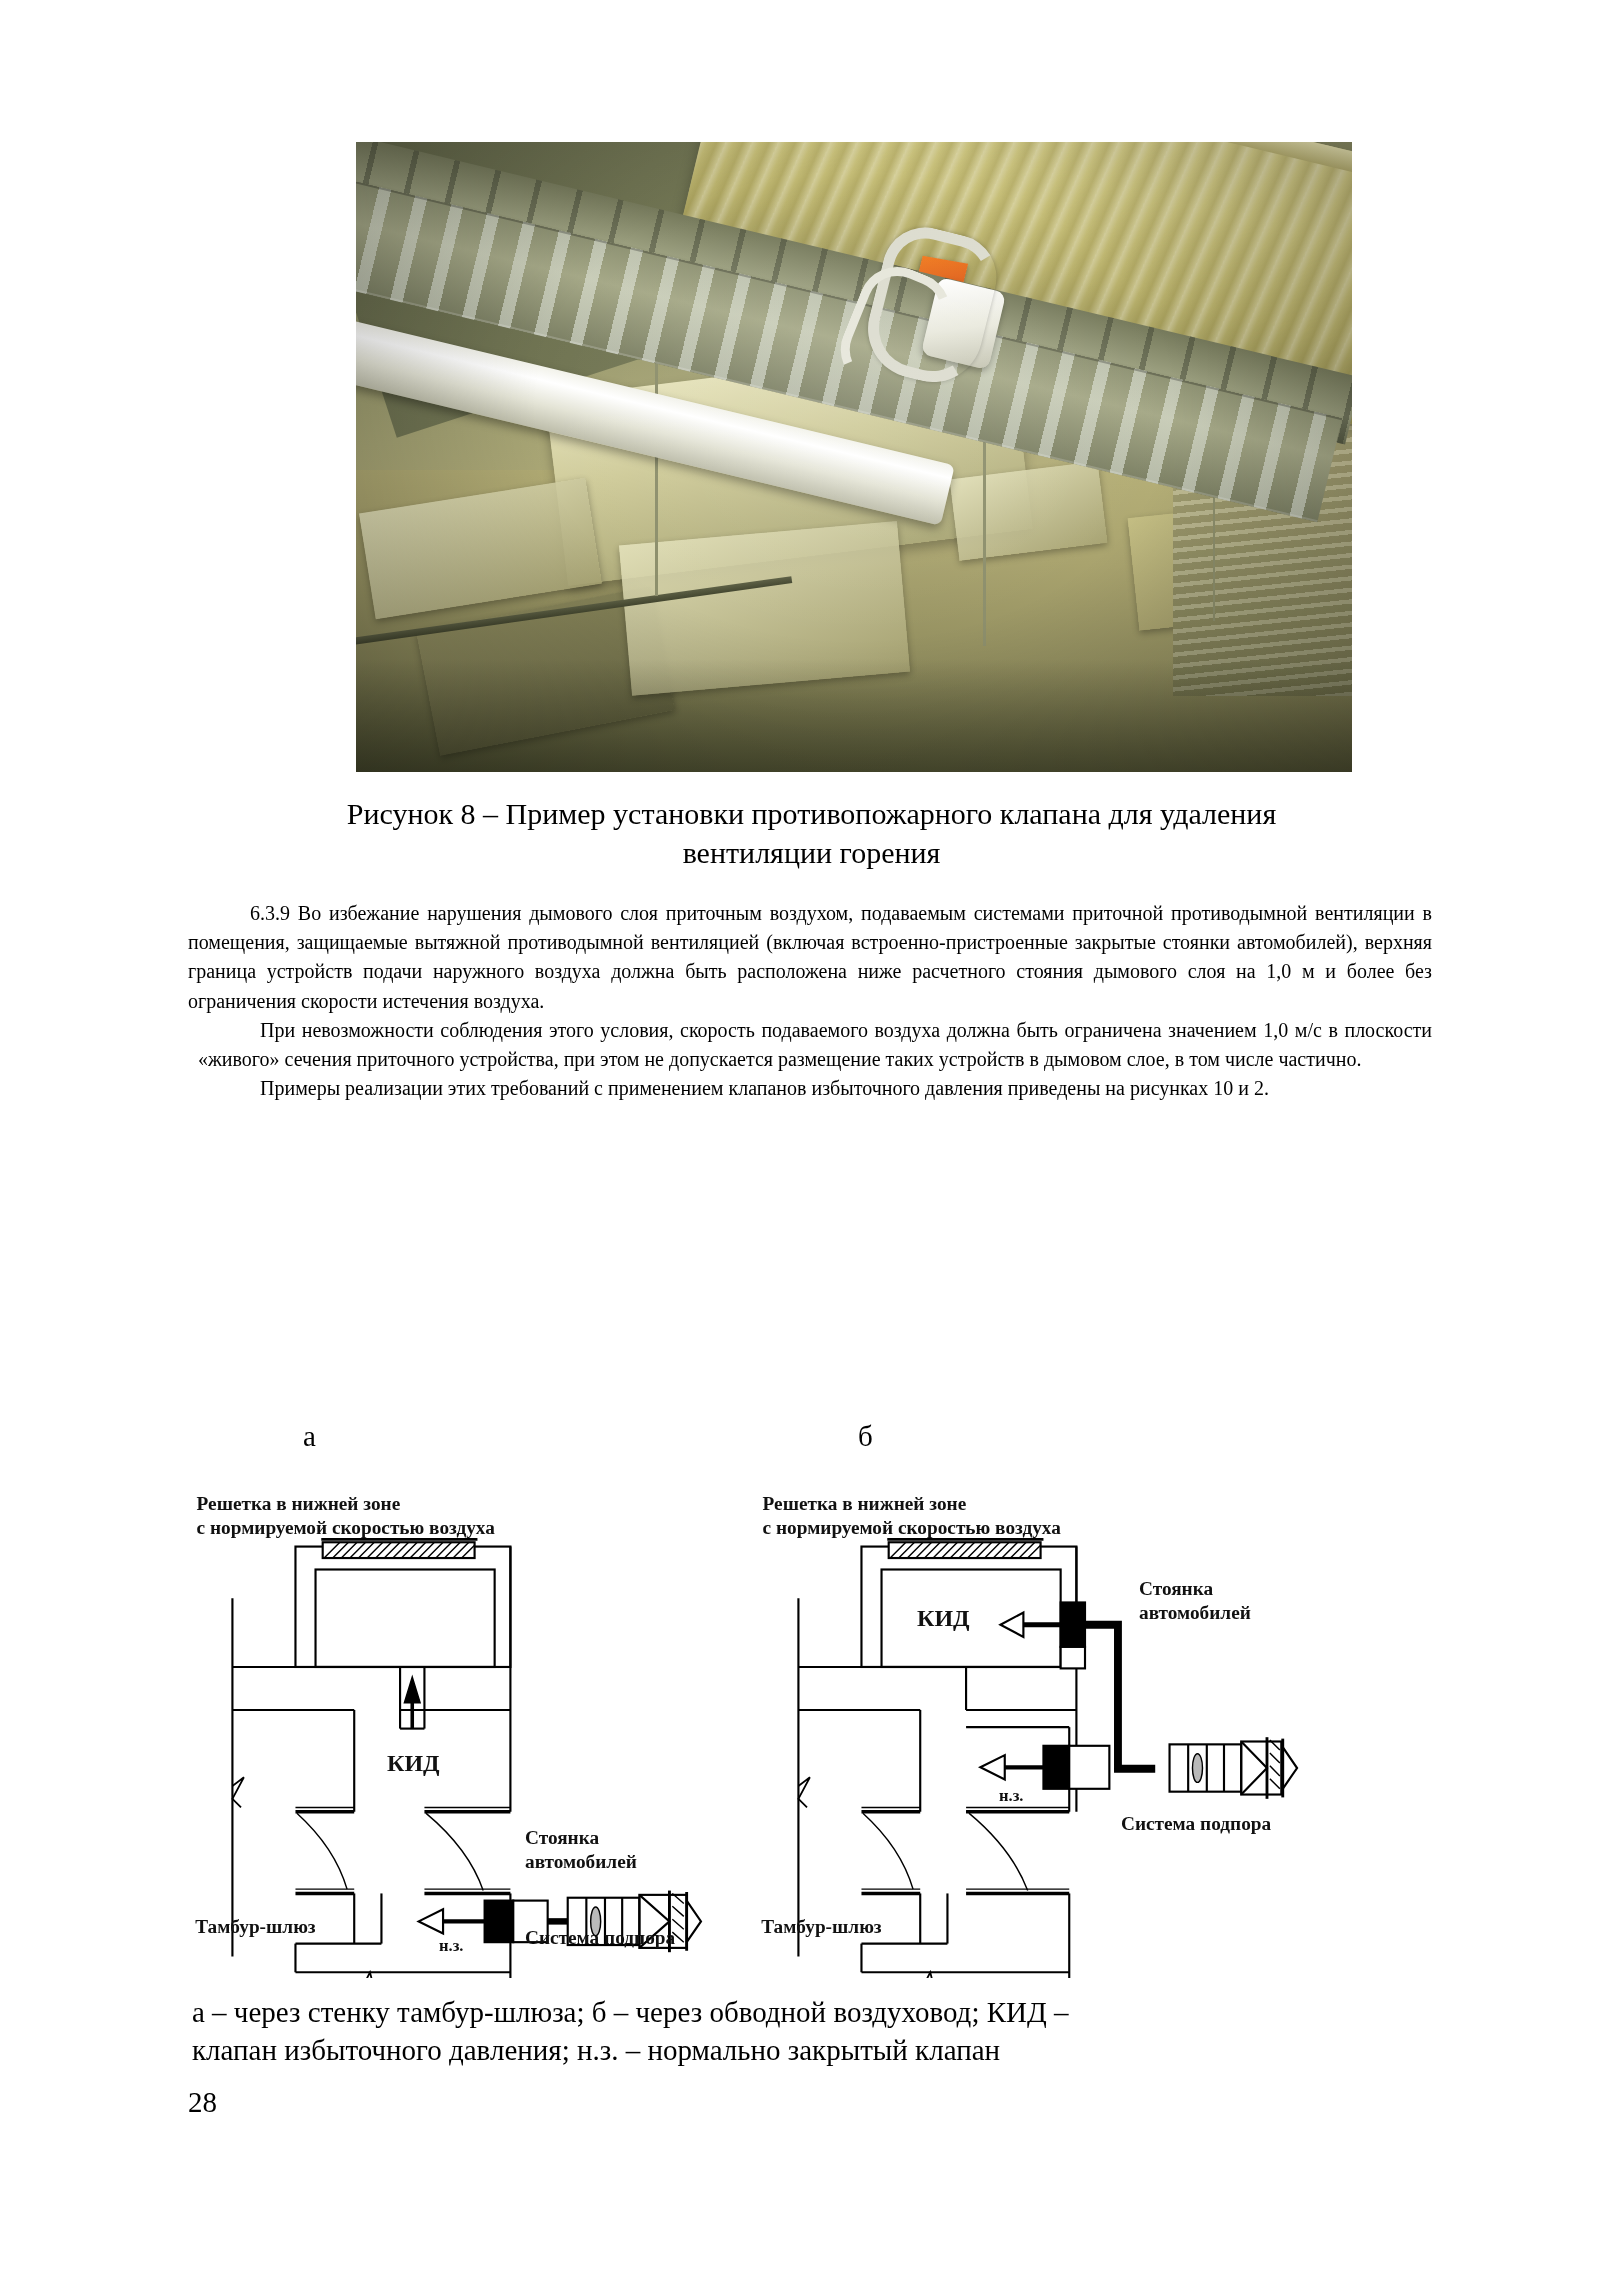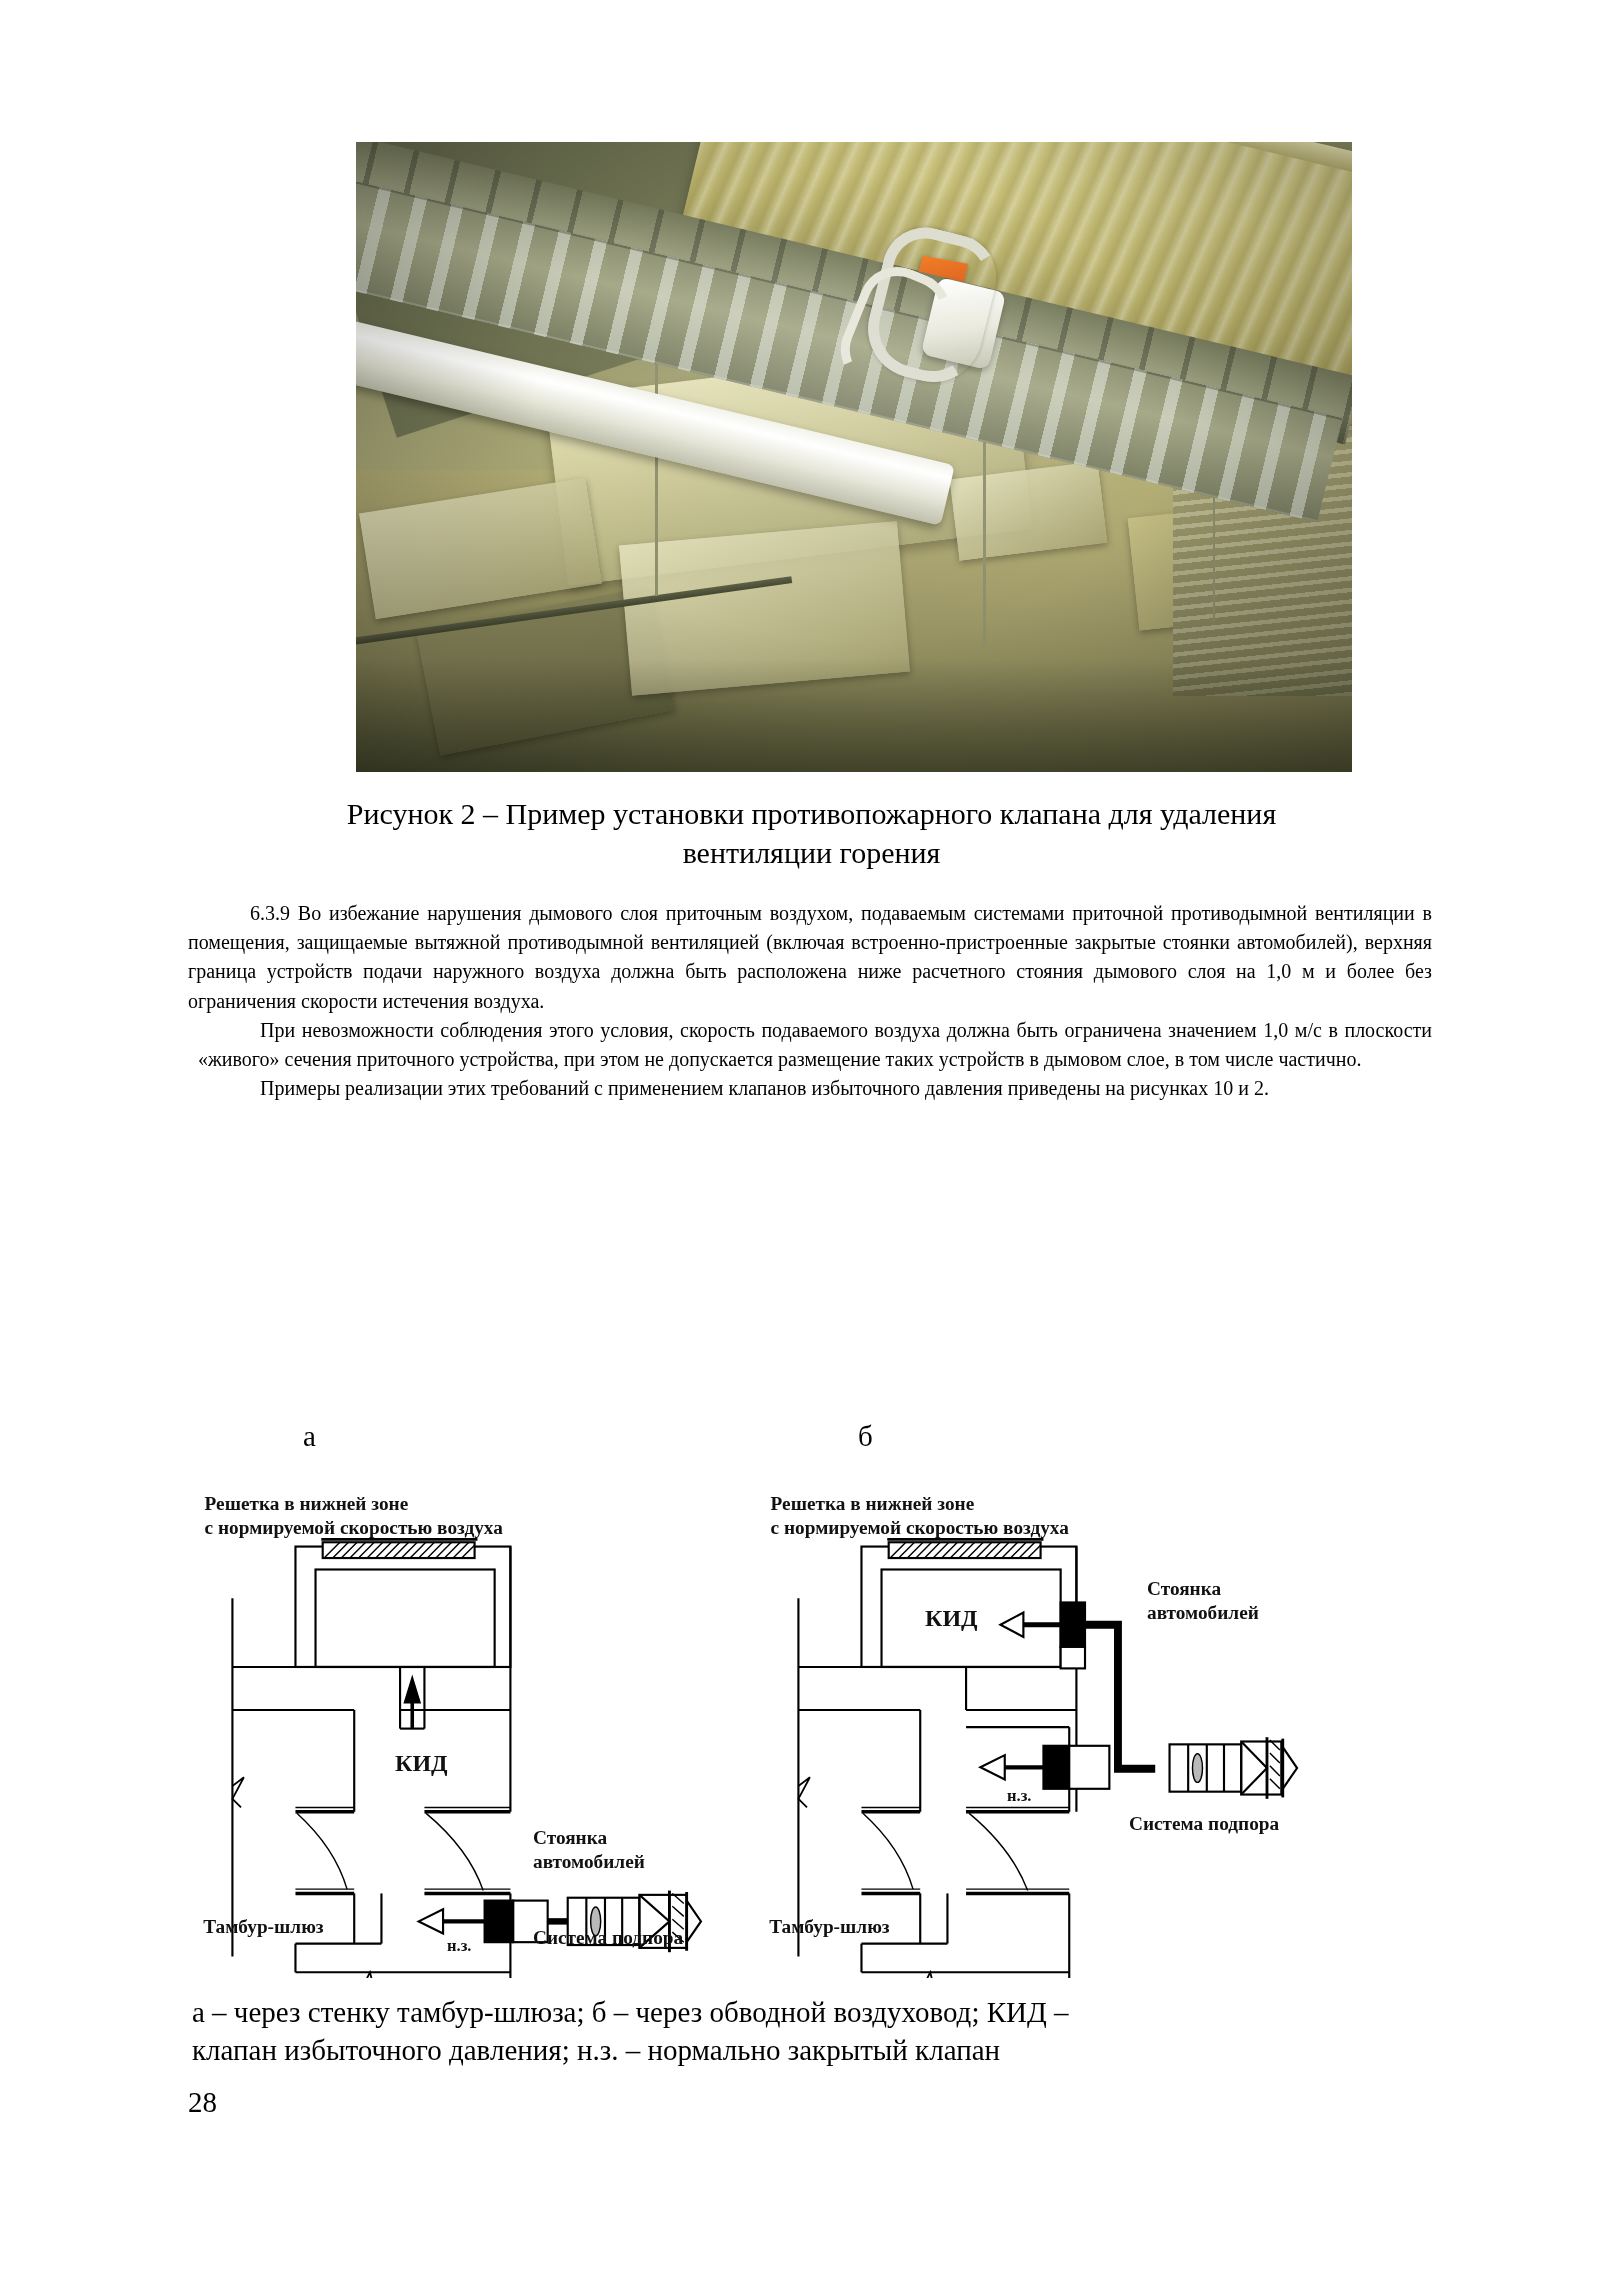--- a/index.html
+++ b/index.html
@@ -268,21 +268,20 @@
   .diagram svg { display: block; width: 100%; height: 100%; }
 
   .dlabel {
     position: absolute;
     font-family: "Liberation Serif", "DejaVu Serif", serif;
     font-weight: bold;
     font-size: 19.3px;
     line-height: 1.22;
     white-space: pre-line;
     color: #111;
-    margin-left: 8px;
   }
 
   .fig-bottom-caption {
     position: absolute;
     left: 192px;
     top: 1993px;
     width: 1239px;
     text-align: left;
     font-size: 29px;
     line-height: 1.32;
@@ -325,21 +324,21 @@
       <div class="ph-lamp"></div>
       <div class="ph-lamp-cap"></div>
       <div class="ph-conduit"></div>
       <div class="ph-conduit2"></div>
       <div class="ph-shadow-bottom"></div>
       <div class="ph-vig"></div>
     </div>
   </div>
 
   <div class="fig-caption">
-    <div>Рисунок 2 – Пример установки противопожарного клапана для удаления</div>
+    <div>Рисунок 8 – Пример установки противопожарного клапана для удаления</div>
     <div>вентиляции горения</div>
   </div>
 
   <div class="body-col">
     <p>6.3.9 Во избежание нарушения дымового слоя приточным воздухом, подаваемым системами приточной противодымной вентиляции в помещения, защищаемые вытяжной противодымной вентиляцией (включая встроенно-пристроенные закрытые стоянки автомобилей), верхняя граница устройств подачи наружного воздуха должна быть расположена ниже расчетного стояния дымового слоя на 1,0 м и более без ограничения скорости истечения воздуха.</p>
     <p>При невозможности соблюдения этого условия, скорость подаваемого воздуха должна быть ограничена значением 1,0 м/с в плоскости «живого» сечения приточного устройства, при этом не допускается размещение таких устройств в дымовом слое, в том числе частично.</p>
     <p>Примеры реализации этих требований с применением клапанов избыточного давления приведены на рисунках 10 и 2.</p>
   </div>
 
   <div class="figure">

